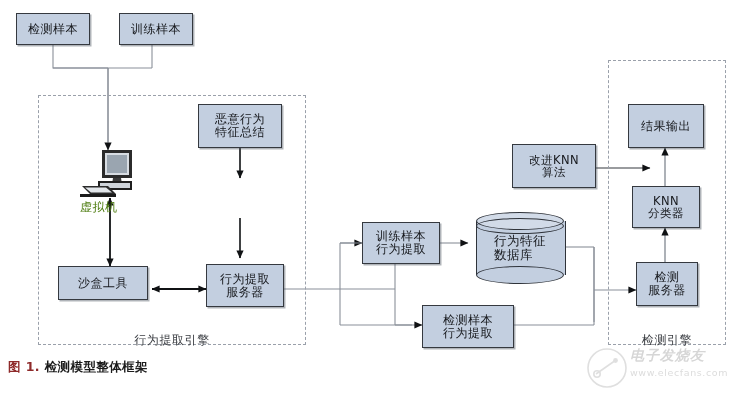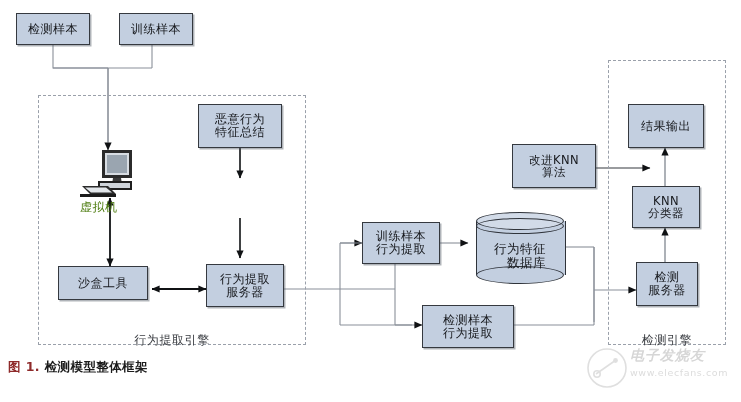--- a/index.html
+++ b/index.html
@@ -69,25 +69,25 @@
     position:absolute;left:0;top:6px;width:100%;height:16px;
     border:1.2px solid #2f333a;border-radius:50%;
     box-sizing:border-box;background:transparent;
   }
   .cyl .cyl-bot{
     position:absolute;left:0;bottom:0;width:100%;height:18px;
     background:#c3cfe0;border:1.4px solid #2f333a;border-radius:50%;
     box-sizing:border-box;
   }
   .cyl .cyl-text{
-    position:absolute;left:0;top:8px;width:100%;height:100%;
+    position:absolute;left:0;top:0;width:100%;height:100%;
     display:flex;flex-direction:column;align-items:center;justify-content:center;
     font-size:12.5px;line-height:1.1;color:#16181c;letter-spacing:.5px;
     font-family:"DejaVu Sans","Liberation Sans",sans-serif;
-    white-space:pre-line;text-align:right;
+    white-space:pre-line;text-align:left;
   }
 
   
   .vm-label{
     position:absolute;font-size:12px;color:#4d7c0f;letter-spacing:.5px;
     font-family:"DejaVu Sans","Liberation Sans",sans-serif;white-space:nowrap;
   }
 
   
   .caption{

